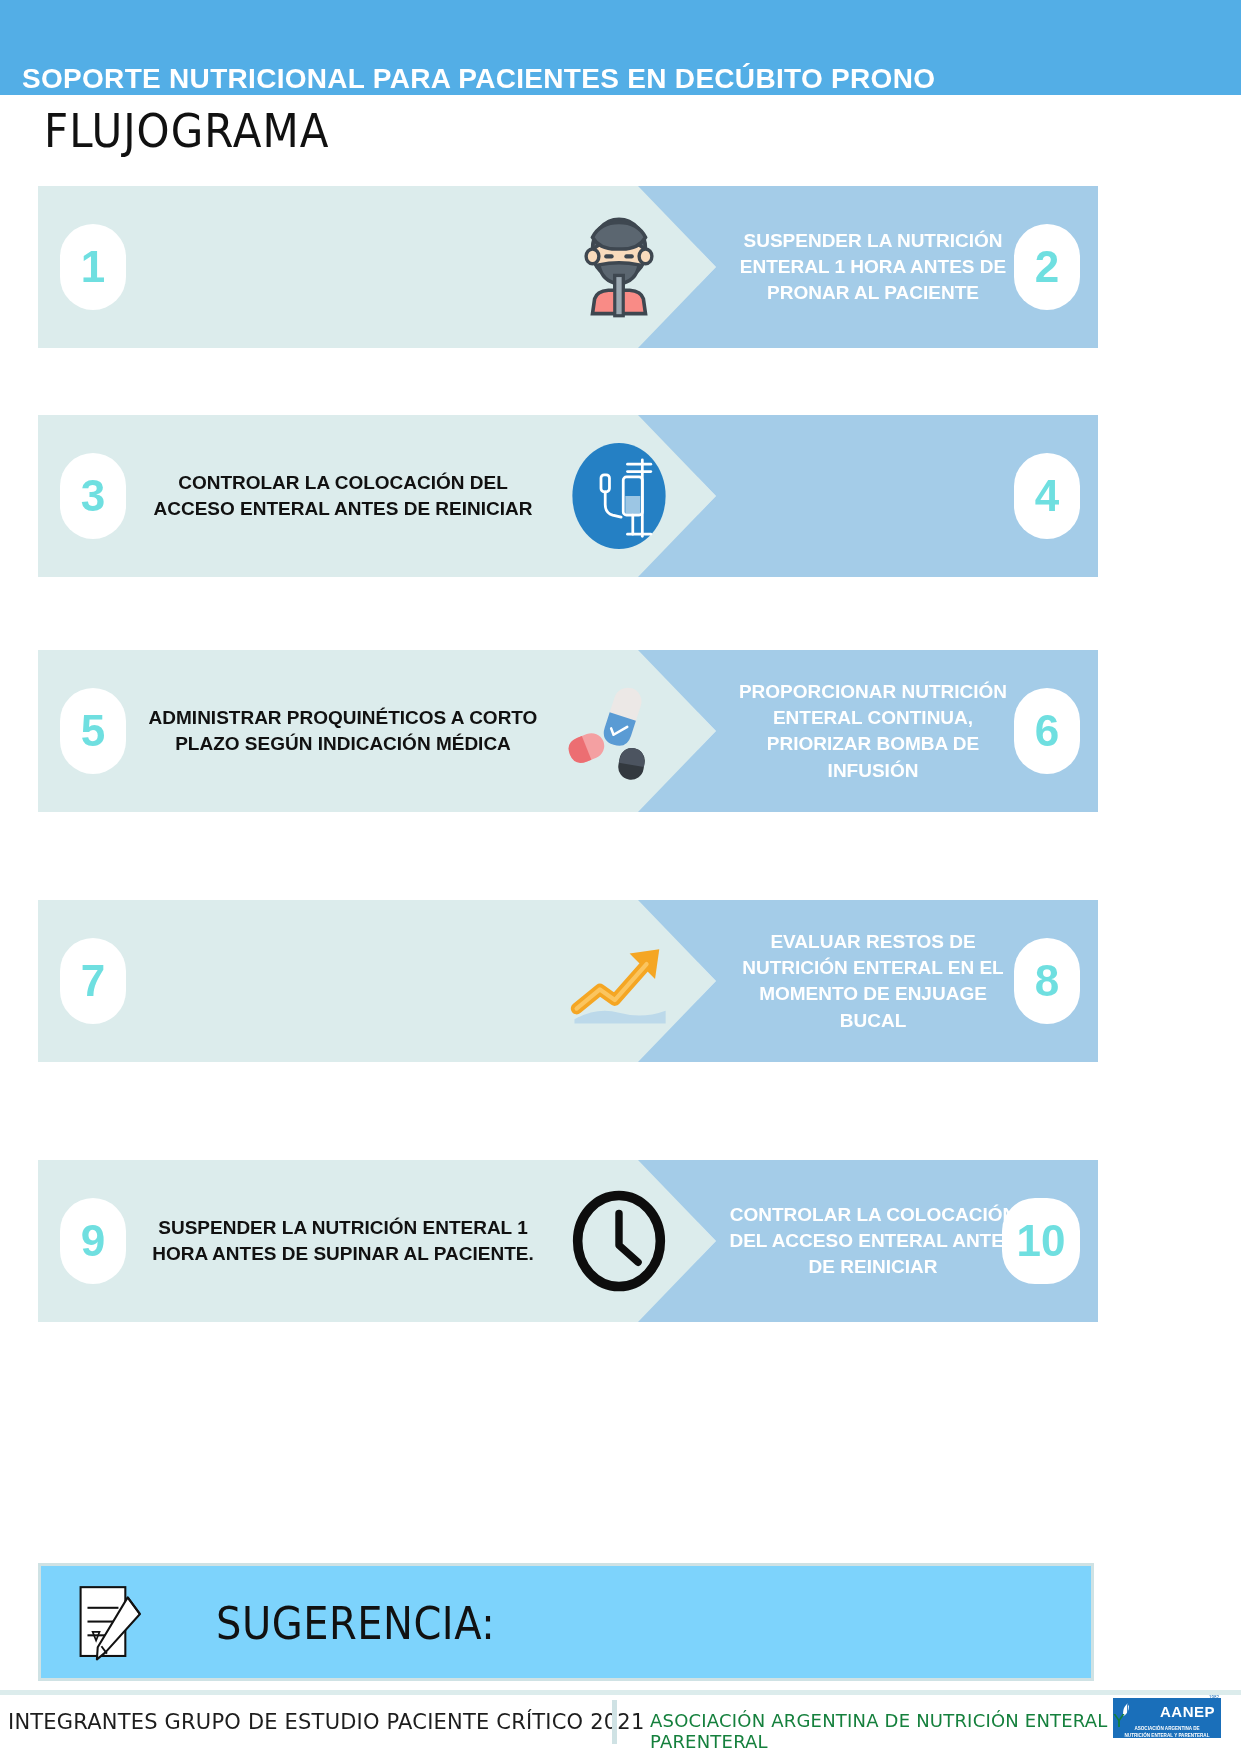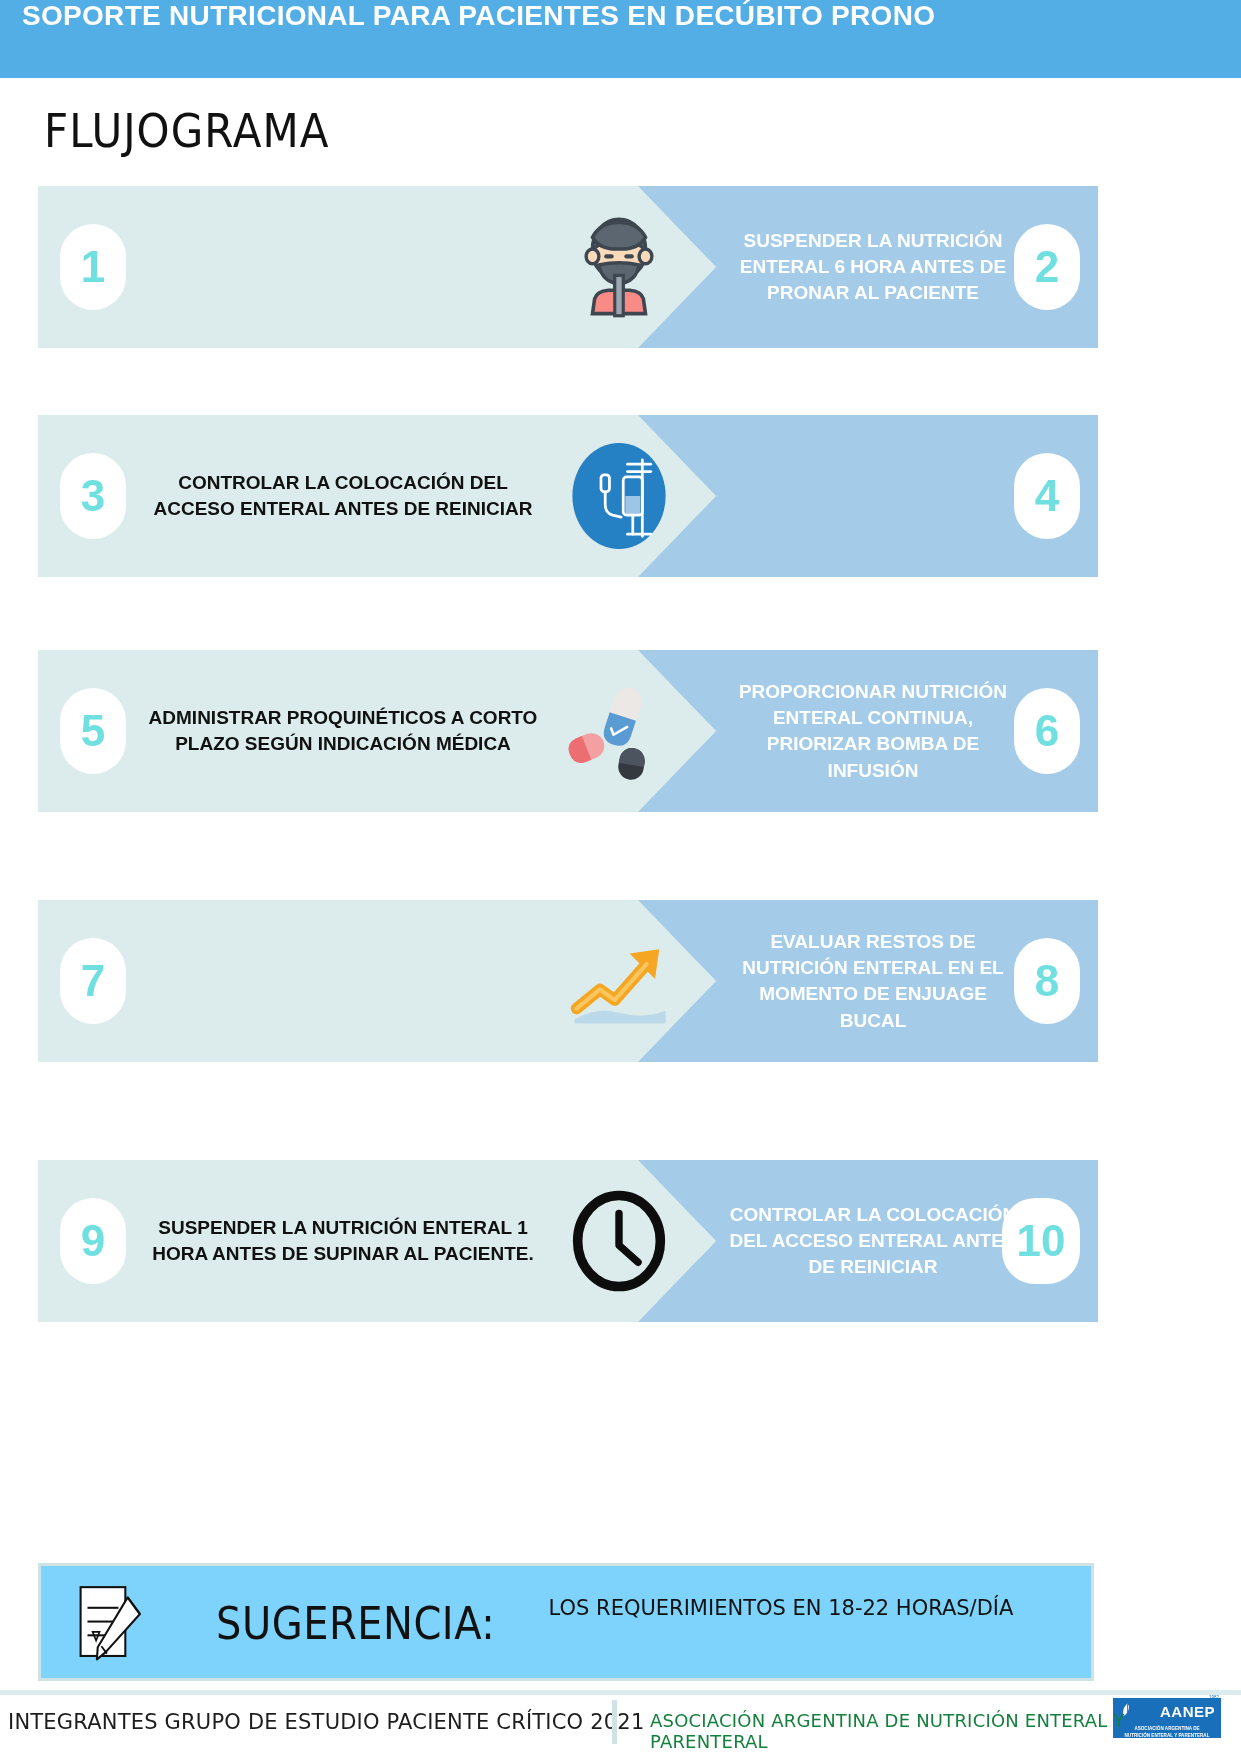--- a/index.html
+++ b/index.html
@@ -14,24 +14,24 @@
     position: relative;
     font-family: "Liberation Sans", sans-serif;
     overflow: hidden;
   }
 
   
   .header-bar {
     position: absolute;
     left: 0; top: 0;
     width: 1241px;
-    height: 78px;
+    height: 95px;
     background: #53aee6;
     display: flex;
-    align-items: flex-start;
+    align-items: flex-end;
   }
   .header-title {
     color: #ffffff;
     font-size: 28px;
     font-weight: 700;
     letter-spacing: 0.3px;
     padding-left: 22px;
     font-family: "Liberation Sans", sans-serif;
   }
 
@@ -285,21 +285,21 @@
       <path d="M25 22 Q32 34 50 33 Q68 34 75 22 Q68 8 50 8 Q32 8 25 22 Z" fill="#5b6670" stroke="#3e4750" stroke-width="3.4"></path>
       <rect x="36" y="38" width="9" height="4" rx="2" fill="#3e4750"></rect>
       <rect x="55" y="38" width="9" height="4" rx="2" fill="#3e4750"></rect>
       <path d="M31 48 Q50 44 69 48 Q66 64 50 66 Q34 64 31 48 Z" fill="#5b6670" stroke="#3e4750" stroke-width="3.2"></path>
       <rect x="46" y="58" width="8" height="36" fill="#9aa7b0" stroke="#3e4750" stroke-width="3"></rect>
       <path d="M27 80 Q29 73 40 72 L60 72 Q71 73 73 80 L75 94 L25 94 Z" fill="#f98b86" stroke="#3e4750" stroke-width="3.4"></path>
       <rect x="46" y="58" width="8" height="38" fill="#9aa7b0" stroke="#3e4750" stroke-width="3"></rect>
     </svg>
   </div>
   <div class="num-badge right">2</div>
-  <div class="row-text right">SUSPENDER LA NUTRICIÓN ENTERAL 6 HORA ANTES DE PRONAR AL PACIENTE</div>
+  <div class="row-text right">SUSPENDER LA NUTRICIÓN ENTERAL 1 HORA ANTES DE PRONAR AL PACIENTE</div>
 </div>
 
 <div class="flow-row" style="top:415px">
   <div class="row-left"></div>
   <div class="row-left-tip"></div>
   <div class="row-right"></div>
   <div class="num-badge left">3</div>
   <div class="row-text left">CONTROLAR LA COLOCACIÓN DEL ACCESO ENTERAL ANTES DE REINICIAR</div>
   <div class="row-icon">
     <svg viewBox="0 0 100 100" width="106" height="106">
@@ -390,21 +390,20 @@
       <path d="M24 58 L32 58 L28 68 Z" fill="none" stroke="#111111" stroke-width="2"></path>
       <g transform="rotate(12 62 50)">
         <path d="M58 18 L76 34 L46 86 L38 96 L36 82 Z" fill="#ffffff" stroke="#111111" stroke-width="2.4" stroke-linejoin="round"></path>
         <line x1="58" y1="18" x2="76" y2="34" stroke="#111111" stroke-width="2.4"></line>
         <line x1="40" y1="80" x2="48" y2="87" stroke="#111111" stroke-width="2.2"></line>
       </g>
     </svg>
   </div>
   <div class="sug-title">SUGERENCIA:</div>
   <div class="sug-body">
-    <div>LOS REQUERIMIENTOS EN 18-22 HORAS/DÍA</div>
   </div>
 </div>
 
 <div class="logo-box">
   <div class="logo-since">
     <div>Desde</div>
     <div>1982</div>
   </div>
   <div class="logo-main">AANEP</div>
   <div class="logo-leaf">

